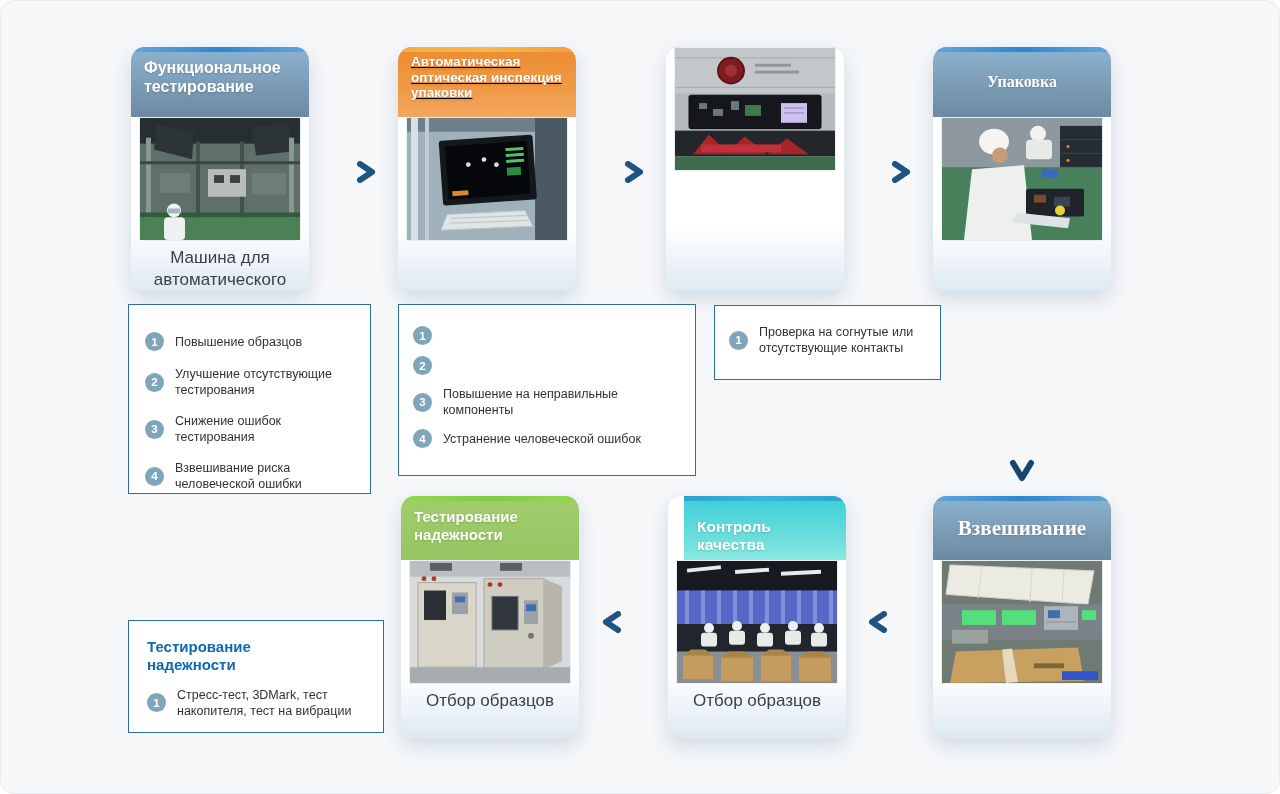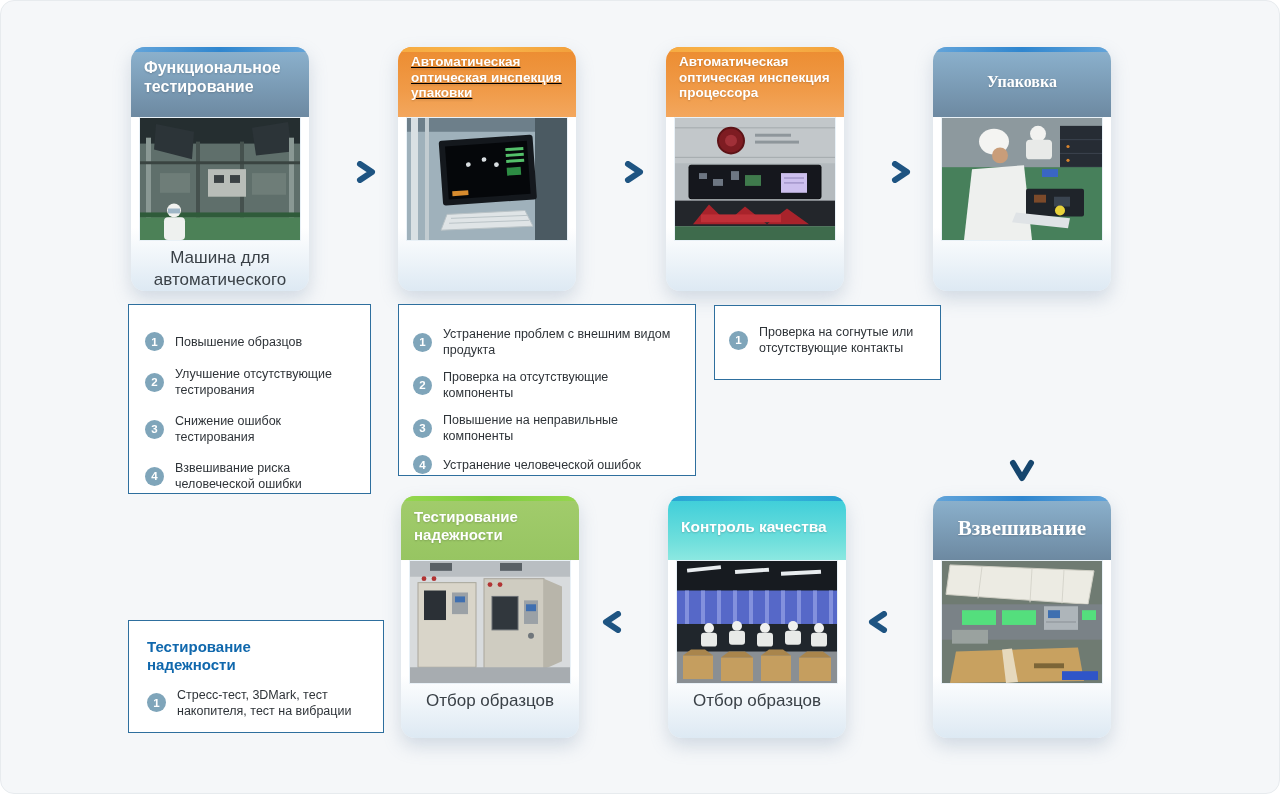--- a/index.html
+++ b/index.html
@@ -123,23 +123,20 @@
         <linearGradient id="g2" x1="0" y1="0" x2="1" y2="0">
           <stop offset="0" stop-color="#a9c6da"></stop>
           <stop offset="1" stop-color="#1e5482"></stop>
         </linearGradient>
       </defs>
     <path d="M4 11 H31" stroke="url(#g2)" stroke-width="7" stroke-linecap="round" fill="none"></path>
     <path d="M29 3 L41 11 L29 19" stroke="#1e5482" stroke-width="6" stroke-linecap="round" stroke-linejoin="round" fill="none"></path>
   </svg>
 
   <div class="card theme-orange" style="left:665px; top:46px; height:244px;">
-    <div class="card-header h-row1 f-sm">
-      <div class="hdr-inner">Автоматическая оптическая инспекция процессора</div>
-    </div>
     <div class="card-image">
       <svg viewBox="0 0 160 124" preserveAspectRatio="none">
         <rect width="160" height="124" fill="#b4babe"></rect>
         <rect width="160" height="46" fill="#c2c7ca"></rect>
         <line x1="0" y1="10" x2="160" y2="10" stroke="#a3a9ad"></line>
         <line x1="0" y1="40" x2="160" y2="40" stroke="#a3a9ad"></line>
         <circle cx="56" cy="23" r="13" fill="#7e1c22" stroke="#5d1317" stroke-width="2"></circle>
         <circle cx="56" cy="23" r="6" fill="#a13038"></circle>
         <rect x="80" y="16" width="36" height="3" fill="#8e969b"></rect>
         <rect x="80" y="23" width="44" height="3" fill="#8e969b"></rect>
@@ -222,25 +219,23 @@
         <span class="badge">4</span>
         <span class="note-text">Взвешивание риска человеческой ошибки</span>
       </div>
     </div>
   </div>
 
   <div class="note-box" style="left:397px; top:303px; width:298px; height:172px; padding:21px 14px;">
     <div class="note-items" style="gap:11px;">
       <div class="note-item">
         <span class="badge">1</span>
-        <span class="note-text">Устранение проблем с внешним видом продукта</span>
       </div>
       <div class="note-item">
         <span class="badge">2</span>
-        <span class="note-text">Проверка на отсутствующие компоненты</span>
       </div>
       <div class="note-item">
         <span class="badge">3</span>
         <span class="note-text">Повышение на неправильные компоненты</span>
       </div>
       <div class="note-item">
         <span class="badge">4</span>
         <span class="note-text">Устранение человеческой ошибок</span>
       </div>
     </div>
@@ -311,21 +306,21 @@
         <linearGradient id="g5" x1="0" y1="0" x2="1" y2="0">
           <stop offset="0" stop-color="#1e5482"></stop>
           <stop offset="1" stop-color="#a9c6da"></stop>
         </linearGradient>
       </defs>
     <path d="M15 11 H42" stroke="url(#g5)" stroke-width="7" stroke-linecap="round" fill="none"></path>
     <path d="M17 3 L5 11 L17 19" stroke="#1e5482" stroke-width="6" stroke-linecap="round" stroke-linejoin="round" fill="none"></path>
   </svg>
 
   <div class="card theme-cyan" style="left:667px; top:495px; height:242px;">
-    <div class="card-header h-row2" style="font-size:15.5px;">
+    <div class="card-header h-row2" style="font-size:15.5px;margin-left:16px;">
       <div class="hdr-inner" style="padding-top:22px;">Контроль качества</div>
     </div>
     <div class="card-image">
       <svg viewBox="0 0 160 124" preserveAspectRatio="none">
         <rect width="160" height="124" fill="#20262c"></rect>
         <rect width="160" height="30" fill="#171b20"></rect>
         <rect x="10" y="6" width="34" height="4" fill="#e8ecef" transform="rotate(-6 27 8)"></rect>
         <rect x="58" y="8" width="34" height="4" fill="#e8ecef" transform="rotate(-4 75 10)"></rect>
         <rect x="104" y="10" width="40" height="4" fill="#e8ecef" transform="rotate(-3 124 12)"></rect>
         <rect y="30" width="160" height="34" fill="#5668c8"></rect>

